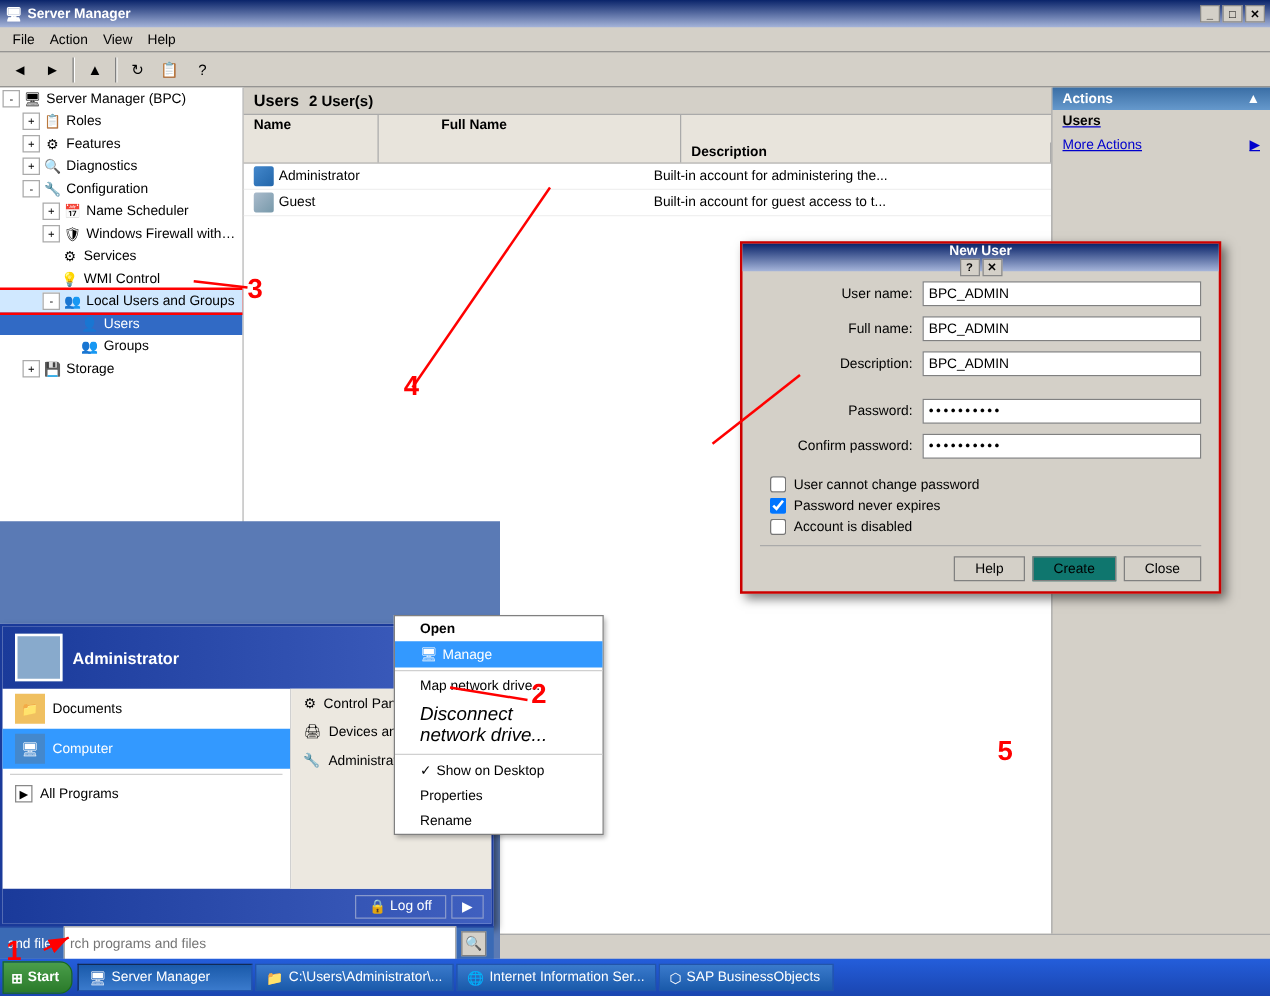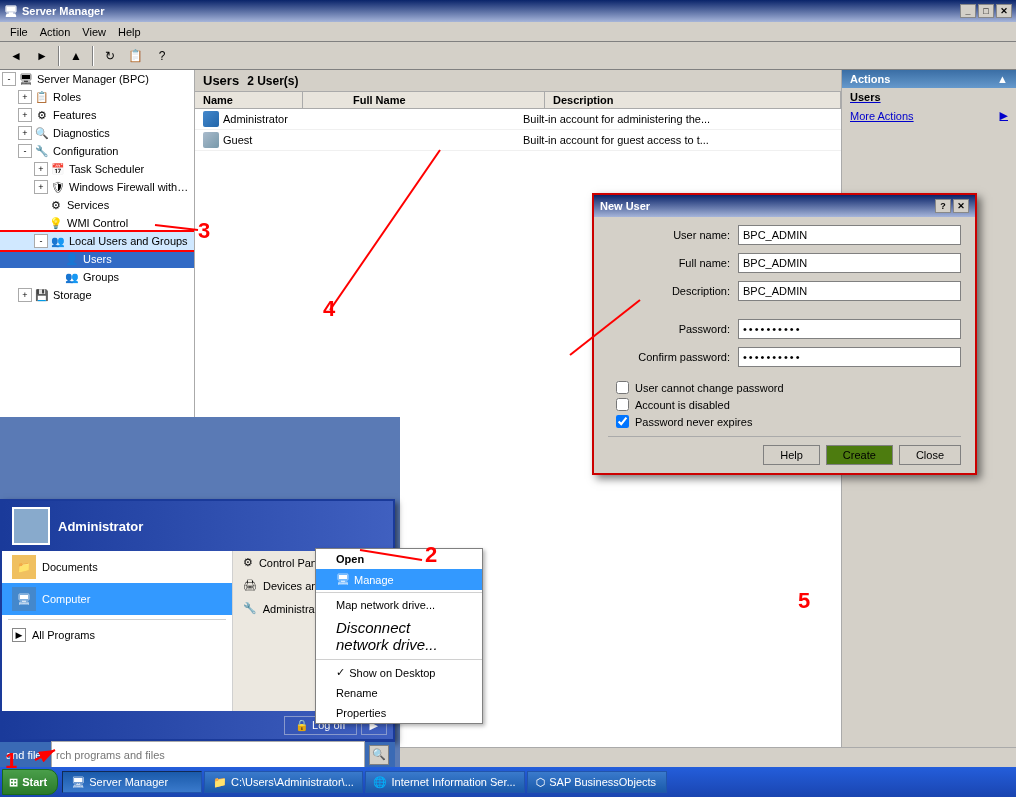--- a/index.html
+++ b/index.html
@@ -115,21 +115,21 @@
 
     <div class="sm-tree-row" style="padding-left:18px;">
       <span class="sm-tree-toggle">-</span>
       <span class="sm-tree-icon">🔧</span>
       <span>Configuration</span>
     </div>
 
     <div class="sm-tree-row" style="padding-left:34px;">
       <span class="sm-tree-toggle">+</span>
       <span class="sm-tree-icon">📅</span>
-      <span>Task Scheduler</span>
+      <span>Name Scheduler</span>
     </div>
 
     <div class="sm-tree-row" style="padding-left:34px;">
       <span class="sm-tree-toggle">+</span>
       <span class="sm-tree-icon">🛡</span>
       <span style="overflow:hidden;text-overflow:ellipsis;white-space:nowrap;max-width:120px;">Windows Firewall with Adva...</span>
     </div>
 
     <div class="sm-tree-row" style="padding-left:34px;">
       <span class="sm-tree-icon" style="margin-left:14px;">⚙</span>
@@ -170,21 +170,21 @@
       <div style="flex:1; display:flex; flex-direction:column;">
 
         <div class="users-hdr">
           <span style="font-size:13px; font-weight:bold;">Users</span>
           <span>2 User(s)</span>
         </div>
 
         <div class="tbl-head">
           <div class="tbl-h" style="width:108px;">Name</div>
           <div class="tbl-h" style="width:200px;margin-left:42px;">Full Name</div>
-          <div class="tbl-h" style="flex:1;">Description</div>
+          <div class="tbl-h" style="flex:1;margin-top:22px;">Description</div>
         </div>
 
         <div style="background:white; flex:1;">
           <div class="tbl-r">
             <div class="tbl-c" style="width:120px; display:flex; align-items:center;">
               <span style="display:inline-block;width:16px;height:16px;background:linear-gradient(135deg,#4488cc,#2266aa);border-radius:2px;margin-right:4px;vertical-align:middle;"></span>
               Administrator
             </div>
             <div class="tbl-c" style="width:200px;"></div>
             <div class="tbl-c" style="flex:1;">Built-in account for administering the...</div>
@@ -274,41 +274,41 @@
     </div>
   </div>
 
   <div style="background:#3a6ab5; height:26px; display:flex; align-items:center; padding:0 6px; gap:4px; border-top:1px solid #1a3a9a;">
     <span style="color:white; font-size:11px;">and files</span>
     <input type="text" style="flex: 1 1 0%; height: 28px; border: 1px solid rgb(170, 170, 170); font-size: 11px; padding: 0px 4px;" placeholder="rch programs and files">
     <button style="width:20px;height:20px;background:#d4d0c8;border:1px solid #808080;font-size:11px;cursor:pointer;">🔍</button>
   </div>
 </div>
 
-<div style="position:absolute; top:548px; left:315px; background:white; border:1px solid #808080; box-shadow:2px 2px 4px rgba(0,0,0,0.3); z-index:70; width:168px;">
+<div style="position:absolute; top:492px; left:315px; background:white; border:1px solid #808080; box-shadow:2px 2px 4px rgba(0,0,0,0.3); z-index:70; width:168px;">
   <div style="padding:4px 20px; font-size:11px; cursor:pointer; font-weight:bold;">Open</div>
   <div style="padding:4px 20px; font-size:11px; cursor:pointer; background:#3399ff; color:white; display:flex; align-items:center; gap:4px;">
     <span>🖥</span>
     <span>Manage</span>
   </div>
   <div style="height:1px;background:#d0d0d0;margin:2px 0;"></div>
   <div style="padding:4px 20px; font-size:11px; cursor:pointer;">Map network drive...</div>
   <div style="padding:4px 20px; font-size:15px; cursor:pointer;font-style:italic;">Disconnect network drive...</div>
   <div style="height:1px;background:#d0d0d0;margin:2px 0;"></div>
   <div style="padding:4px 20px; font-size:11px; cursor:pointer; display:flex; align-items:center; gap:4px;">
     <span style="color:black;">✓</span>
     <span>Show on Desktop</span>
   </div>
+  <div style="padding:4px 20px; font-size:11px; cursor:pointer;">Properties</div>
   <div style="padding:4px 20px; font-size:11px; cursor:pointer;">Rename</div>
-  <div style="padding:4px 20px; font-size:11px; cursor:pointer;">Properties</div>
 </div>
 
 <div style="position:absolute; top:193px; left:592px; width:385px; background:#d4d0c8; border:2px solid #cc0000; box-shadow:4px 4px 8px rgba(0,0,0,0.5); z-index:80;">
 
-  <div style="background:linear-gradient(to bottom,#0a246a,#a6b5da); height:22px; display:flex; align-items:center; justify-content:space-between; padding:0 6px; color:white; font-size:11px; font-weight:bold;">
+  <div style="background:linear-gradient(to bottom,#0a246a,#a6b5da); height:22px; display:flex; align-items:center; justify-content:space-between; padding:0 6px; color:white; font-size:11px; font-weight:bold;flex-direction:column;">
     <span>New User</span>
     <div style="display:flex; gap:2px;">
       <div style="width:16px;height:14px;background:#d4d0c8;border:1px solid #888;font-size:9px;display:flex;align-items:center;justify-content:center;color:black;cursor:pointer;">?</div>
       <div style="width:16px;height:14px;background:#d4d0c8;border:1px solid #888;font-size:9px;display:flex;align-items:center;justify-content:center;color:black;cursor:pointer;">✕</div>
     </div>
   </div>
 
   <div style="padding:8px 14px;">
 
     <div class="form-row">
@@ -336,32 +336,32 @@
       <label class="form-label">Confirm password:</label>
       <input type="password" class="form-input" style="flex: 1 1 0%; height: 20px; border: 1px solid rgb(128, 128, 128); background: white; padding: 0px 4px; font-size: 11px; letter-spacing: 2px;" value="••••••••••">
     </div>
     <div style="height:6px;"></div>
 
     <div style="display:flex;align-items:center;margin-bottom:4px;padding-left:8px;">
       <input type="checkbox" style="margin-right: 6px;">
       <label style="font-size:11px;">User cannot change password</label>
     </div>
     <div style="display:flex;align-items:center;margin-bottom:4px;padding-left:8px;">
+      <input type="checkbox" style="margin-right: 6px;" checked="">
+      <label style="font-size:11px;">Password never expires</label>
+    </div>
+    <div style="display:flex;align-items:center;margin-bottom:4px;padding-left:8px;">
       <input type="checkbox" style="margin-right: 6px;">
       <label style="font-size:11px;">Account is disabled</label>
     </div>
-    <div style="display:flex;align-items:center;margin-bottom:4px;padding-left:8px;">
-      <input type="checkbox" style="margin-right: 6px;" checked="">
-      <label style="font-size:11px;">Password never expires</label>
-    </div>
     <div style="height:1px;background:#aaa;margin:8px 0;"></div>
 
     <div style="display:flex;justify-content:flex-end;gap:6px;">
       <button style="padding:3px 16px;font-size:11px;background:#d4d0c8;border:1px solid #808080;cursor:pointer;min-width:55px;">Help</button>
-      <button style="padding:3px 16px;font-size:11px;background:#4d7c0f;border:1px solid #808080;cursor:pointer;min-width:55px;">Create</button>
+      <button style="padding:3px 16px;font-size:11px;background:#0f766e;border:1px solid #808080;cursor:pointer;min-width:55px;">Create</button>
       <button style="padding:3px 16px;font-size:11px;background:#d4d0c8;border:1px solid #808080;cursor:pointer;min-width:55px;">Close</button>
     </div>
   </div>
 </div>
 
 <div class="taskbar">
   <button class="start-btn">
     <span>⊞</span>
     <span>Start</span>
   </button>

